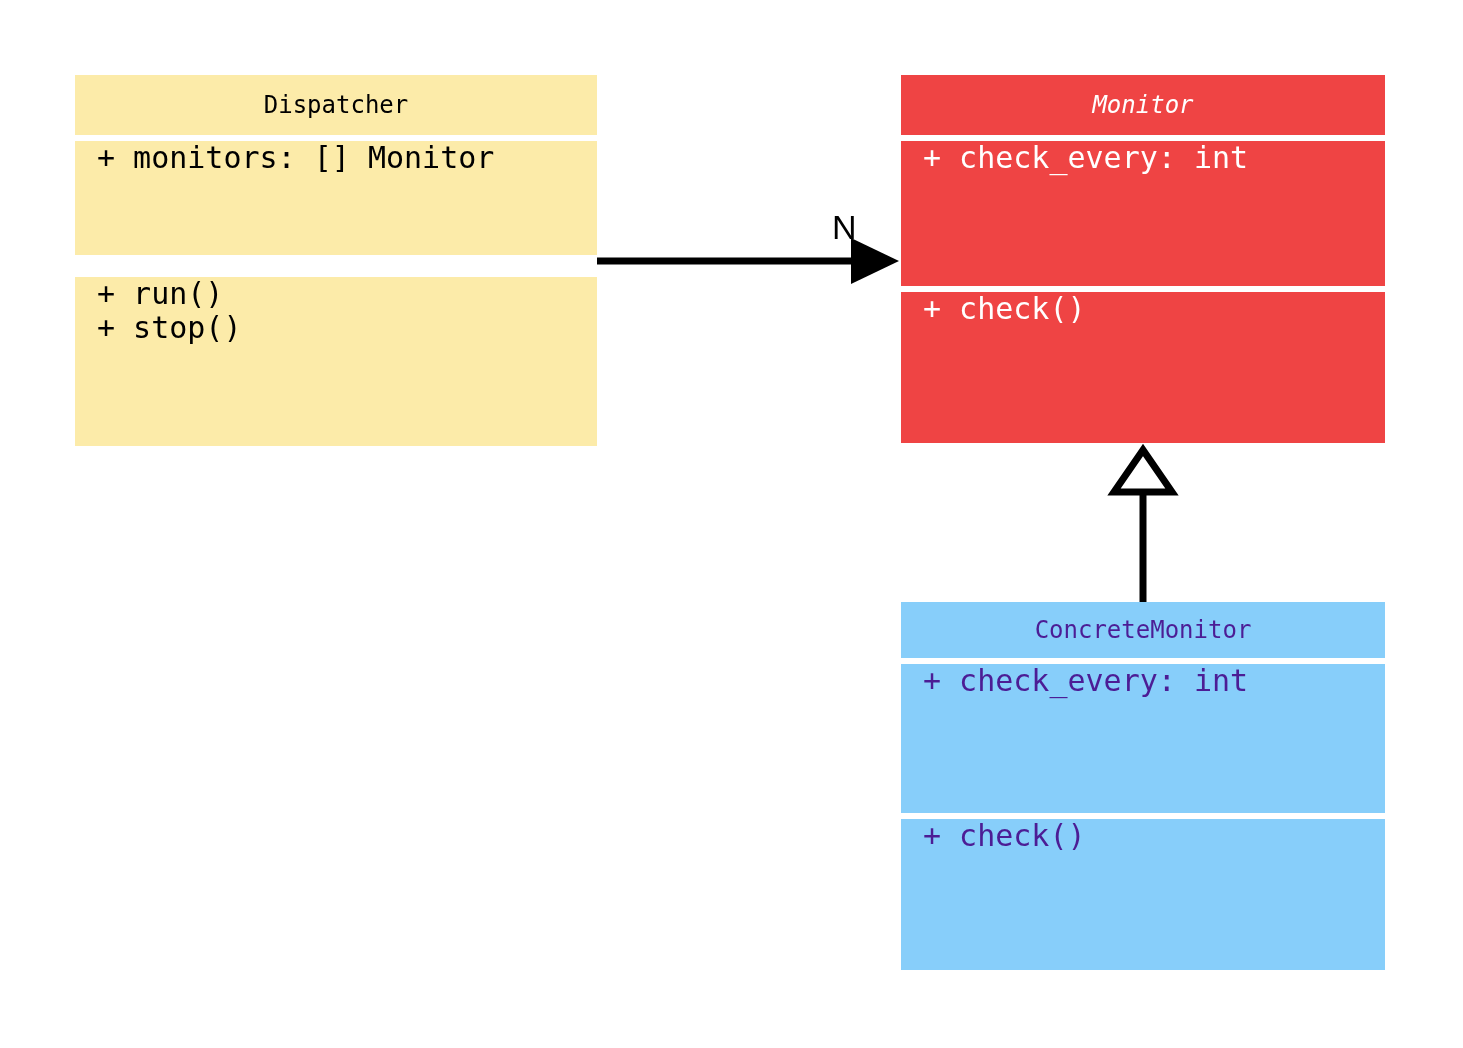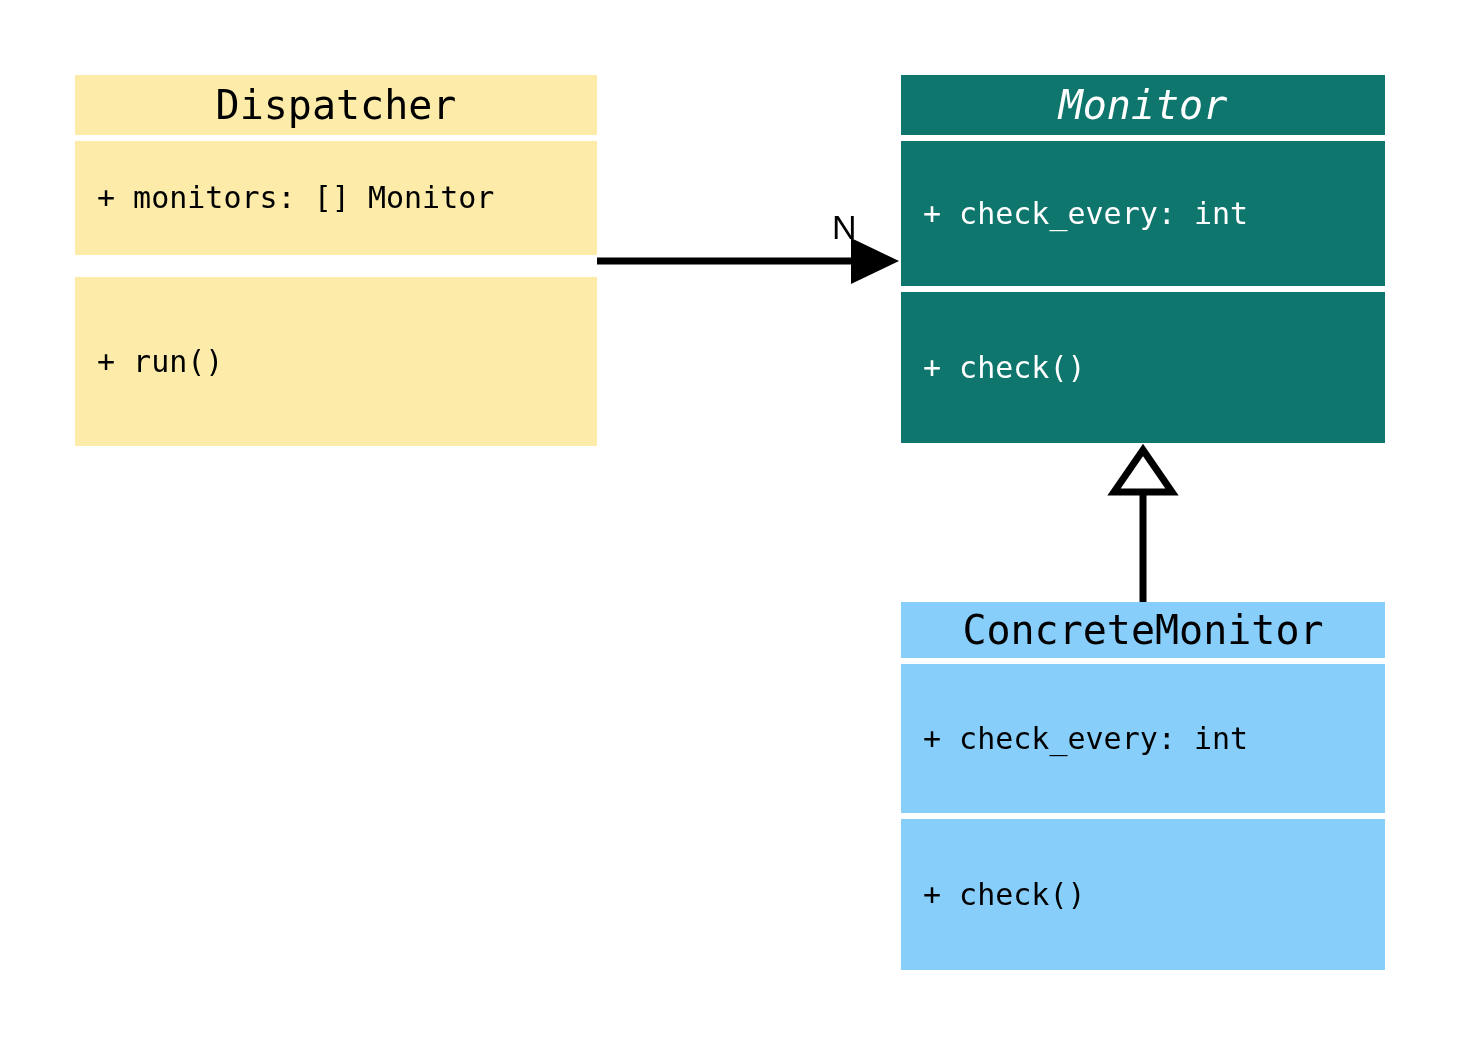--- a/index.html
+++ b/index.html
@@ -28,28 +28,28 @@
     background: transparent;
   }
   .uml-compartment {
     box-sizing: border-box;
     overflow: hidden;
   }
   .uml-header {
     display: flex;
     align-items: center;
     justify-content: center;
-    font-size: 40px;
+    font-size: 24px;
     letter-spacing: 0px;
     white-space: nowrap;
   }
   .uml-body {
     display: flex;
     flex-direction: column;
-    justify-content: center;
+    justify-content: flex-start;
     padding-left: 22px;
     font-size: 30px;
     line-height: 1.12;
     white-space: pre;
   }
   .uml-body .uml-row {
     white-space: pre;
   }
   .gap {
     height: 6px;
@@ -73,40 +73,40 @@
   #class-dispatcher .ops    { flex: 1 1 auto; margin-top: 16px; }
 
   
   #class-monitor {
     left: 901px;
     top: 75px;
     width: 484px;
     height: 368px;
   }
   #class-monitor .uml-compartment {
-    background: #0f766e;
+    background: #ef4444;
     color: #ffffff;
   }
   #class-monitor .uml-header {
     height: 60px;
     font-style: italic;
   }
   #class-monitor .attrs { height: 145px; }
   #class-monitor .ops   { flex: 1 1 auto; }
 
   
   #class-concretemonitor {
     left: 901px;
     top: 602px;
     width: 484px;
     height: 368px;
   }
   #class-concretemonitor .uml-compartment {
     background: #87cefa;
-    color: #000000;
+    color: #4c1d95;
   }
   #class-concretemonitor .uml-header { height: 56px; }
   #class-concretemonitor .attrs { height: 149px; }
   #class-concretemonitor .ops   { flex: 1 1 auto; }
 
   
   .connector-svg {
     position: absolute;
     left: 0;
     top: 0;
@@ -136,20 +136,21 @@
     <div class="uml-compartment uml-header">
       <span>Dispatcher</span>
     </div>
     <div class="gap"></div>
     <div class="uml-compartment uml-body attrs">
       <div class="uml-row">+ monitors: [] Monitor</div>
     </div>
     <div class="gap"></div>
     <div class="uml-compartment uml-body ops">
       <div class="uml-row">+ run()</div>
+      <div class="uml-row">+ stop()</div>
     </div>
   </div>
 
   <div class="uml-class" id="class-monitor">
     <div class="uml-compartment uml-header">
       <span>Monitor</span>
     </div>
     <div class="gap"></div>
     <div class="uml-compartment uml-body attrs">
       <div class="uml-row">+ check_every: int</div>

